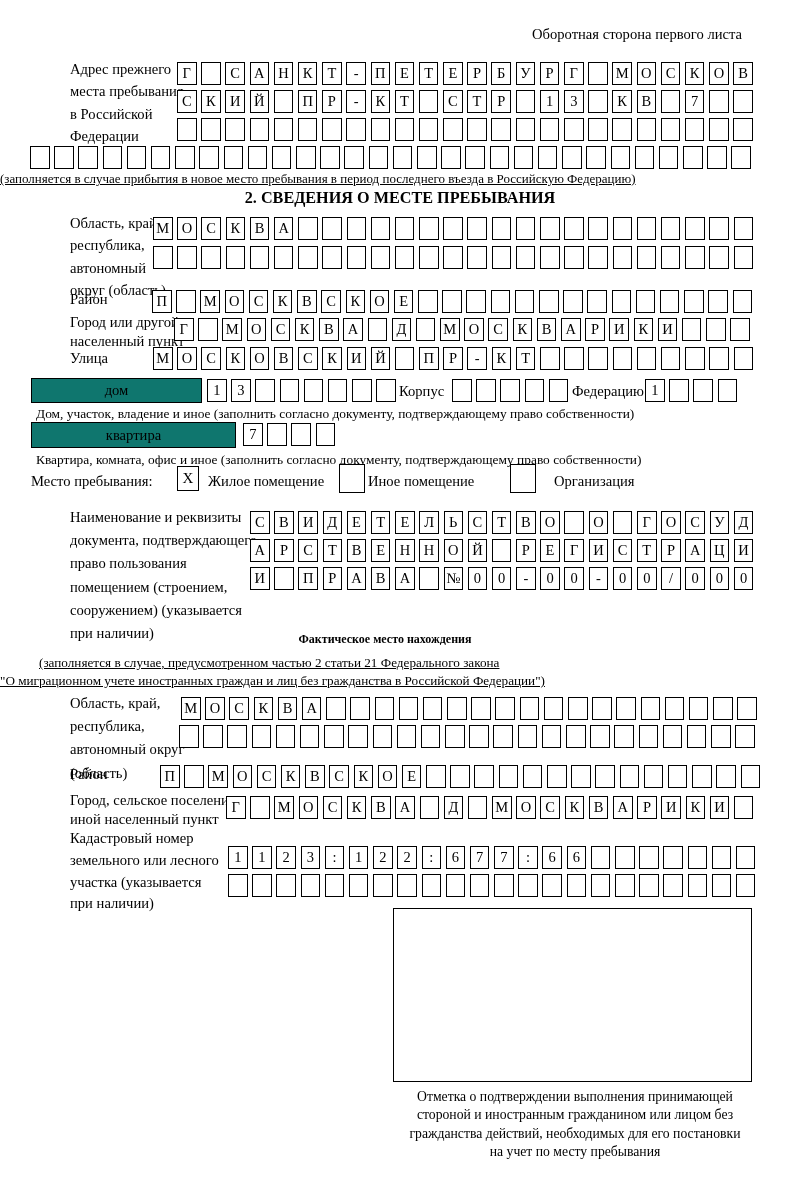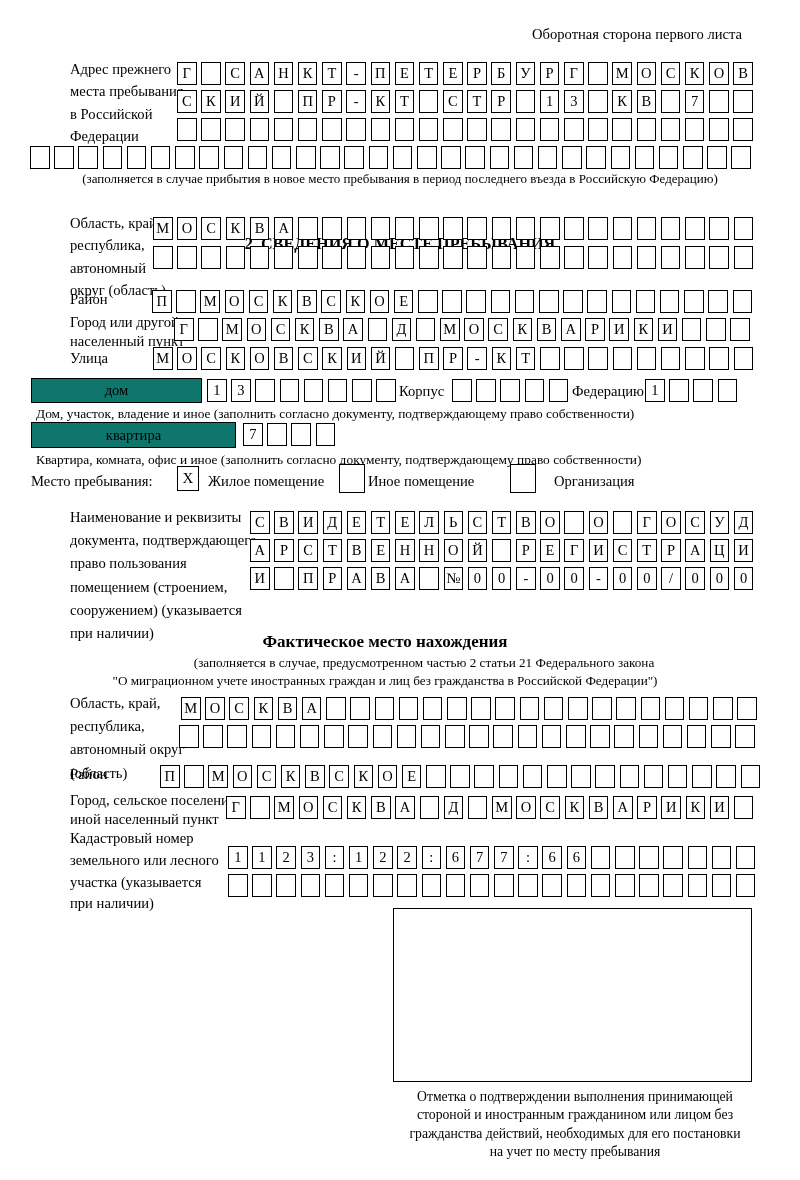--- a/index.html
+++ b/index.html
@@ -19,23 +19,23 @@
   }
   .boxfield{
     box-sizing:border-box;border:1.5px solid #000;display:flex;align-items:center;justify-content:center;
     font-size:14.6px;background:#0f766e;
   }
   .checkbox{
     box-sizing:border-box;border:1.5px solid #000;display:flex;align-items:center;justify-content:center;
     font-size:15px;background:#fff;
   }
   .caption{font-size:13.4px;}
-  .note-c{font-size:13px;text-align:center;width:800px;left:0;}
-  .title{font-size:16.2px;font-weight:bold;text-align:center;width:800px;left:0;margin-top:46px;}
-  .subtitle{font-size:17px;font-weight:bold;text-align:center;width:770px;left:0;}
+  .note-c{font-size:13px;text-align:left;width:800px;left:0;text-decoration:underline;}
+  .title{font-size:16.2px;font-weight:bold;text-align:center;width:800px;left:0;}
+  .subtitle{font-size:12px;font-weight:bold;text-align:center;width:770px;left:0;}
   .header-note{font-size:14.6px;}
   .stampbox{box-sizing:border-box;border:1.6px solid #000;background:#fff;}
   .stampcap{font-size:13.7px;line-height:18.4px;text-align:center;white-space:pre-line;}
 </style>
 </head>
 <body>
 
 <div class="page">
 
   <div class="abs header-note" style="top:26px;right:58px;">Оборотная сторона первого листа</div>

